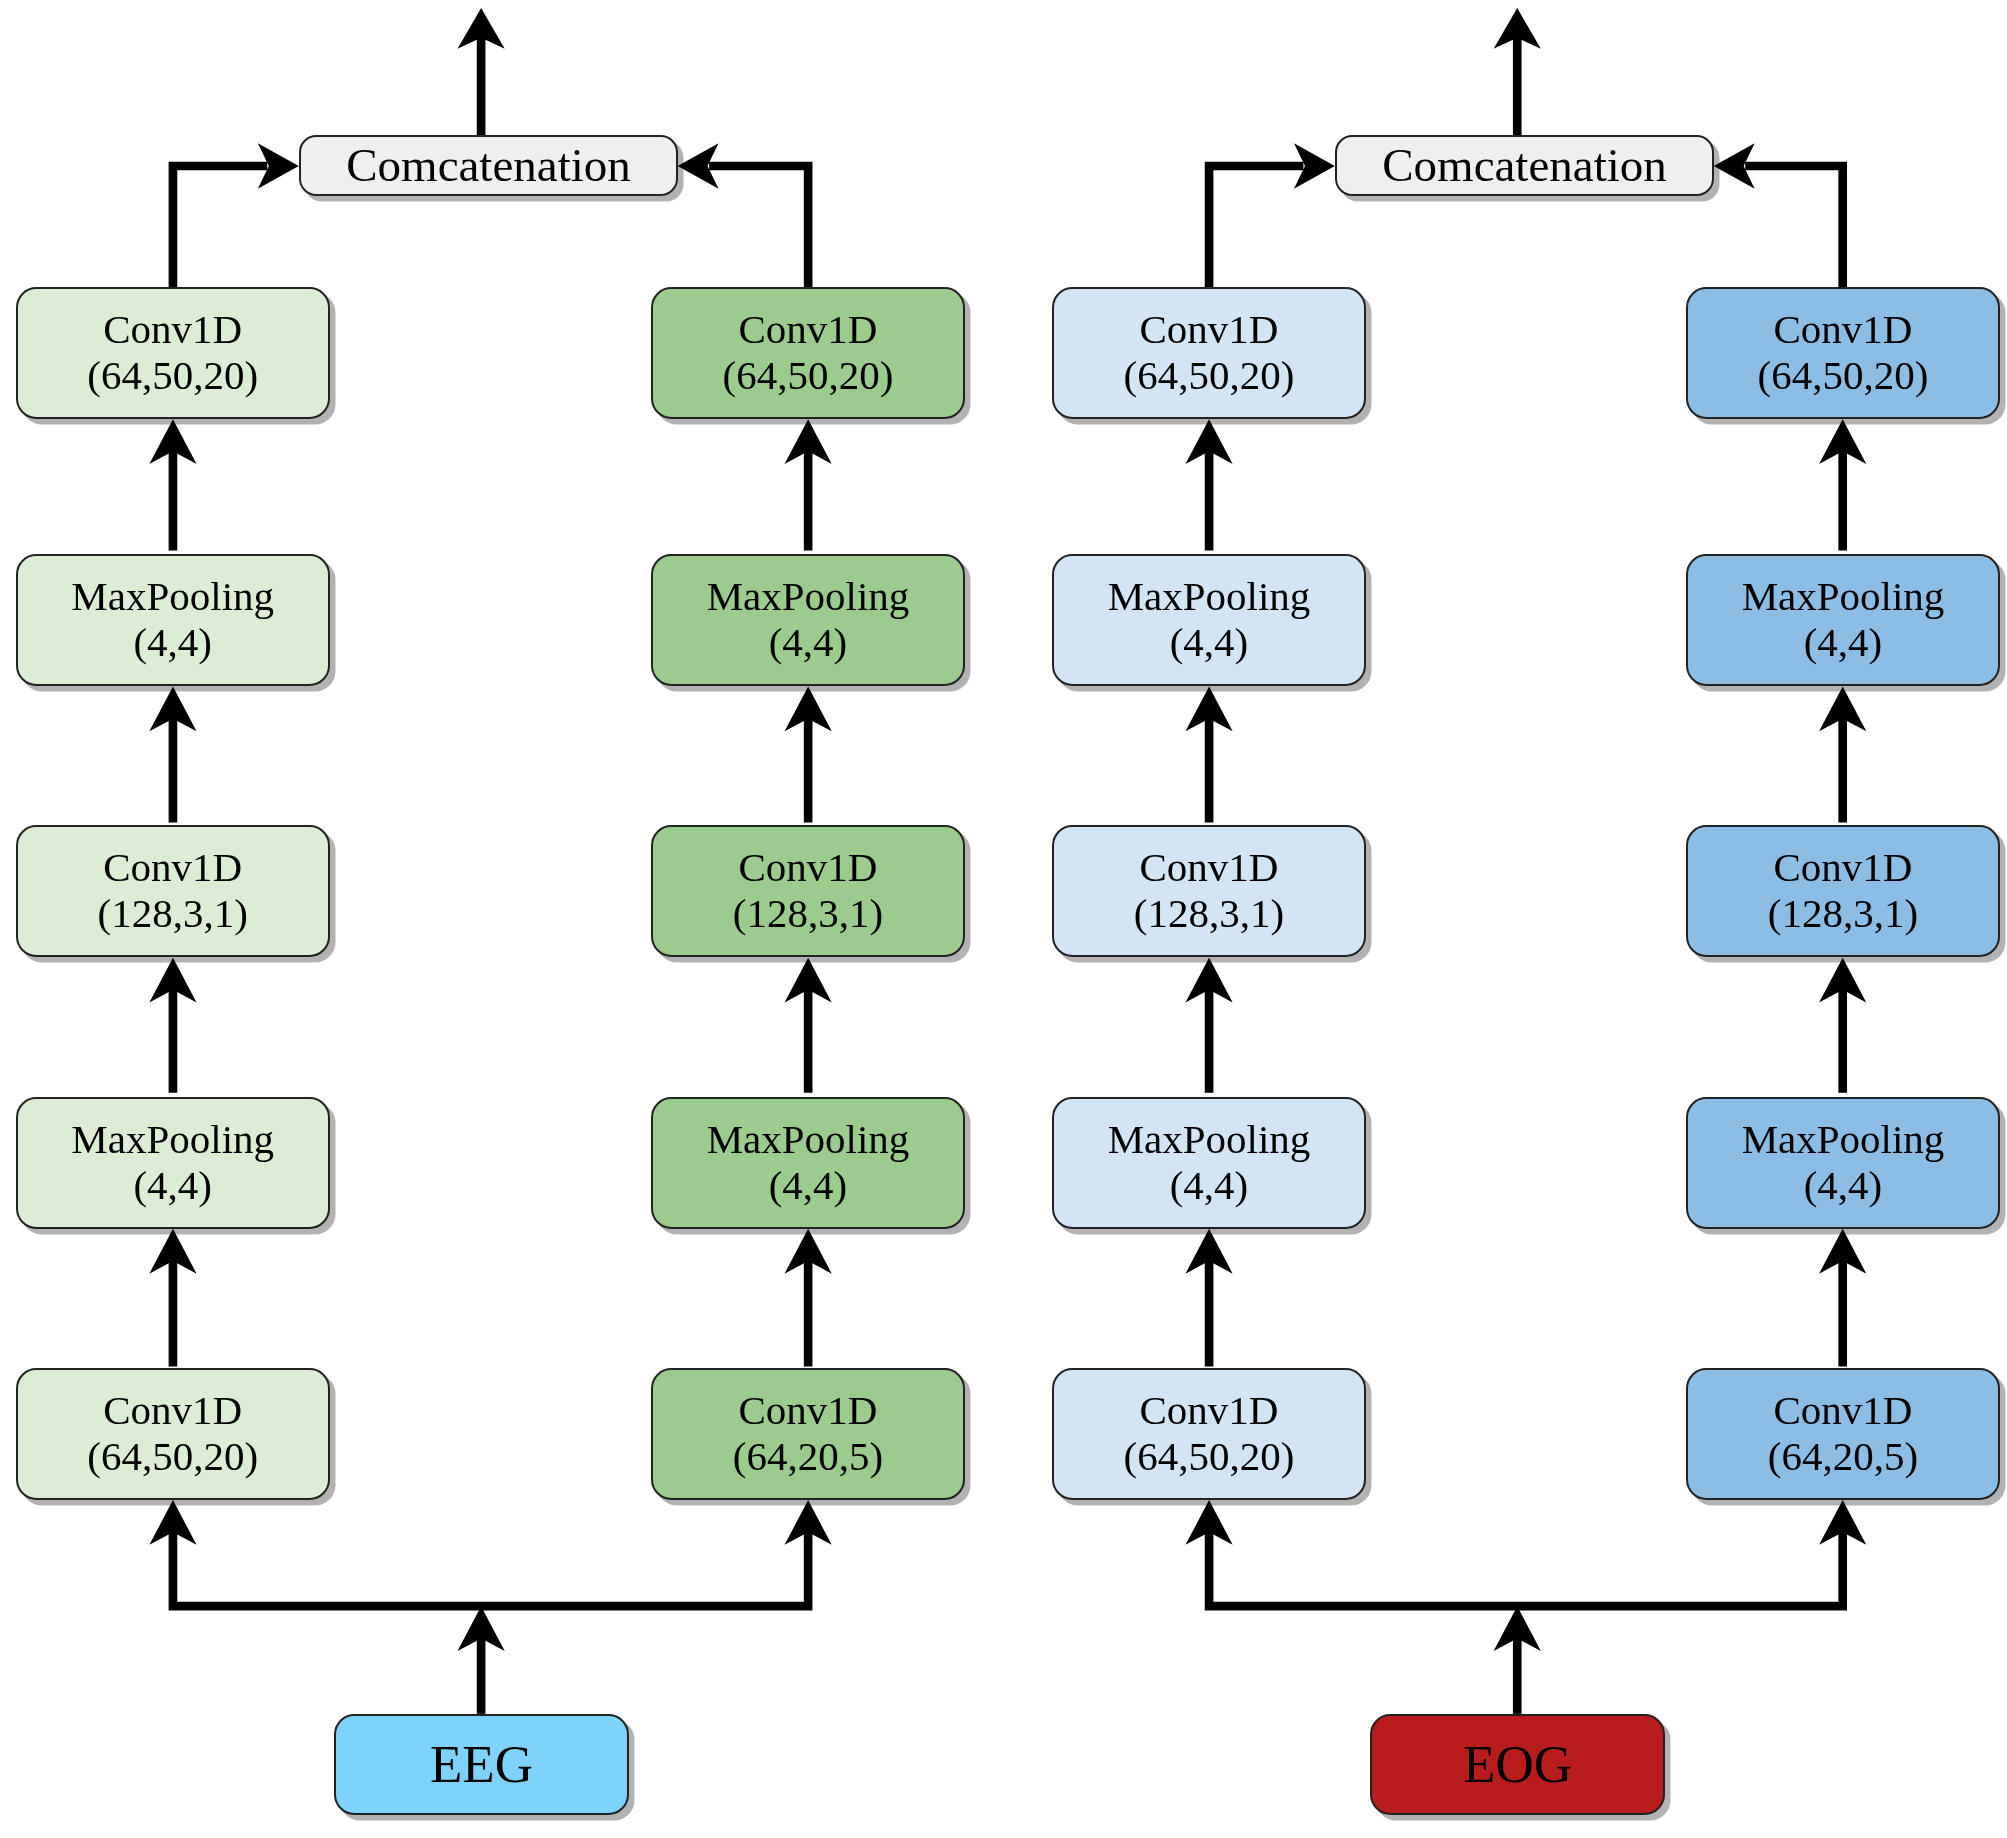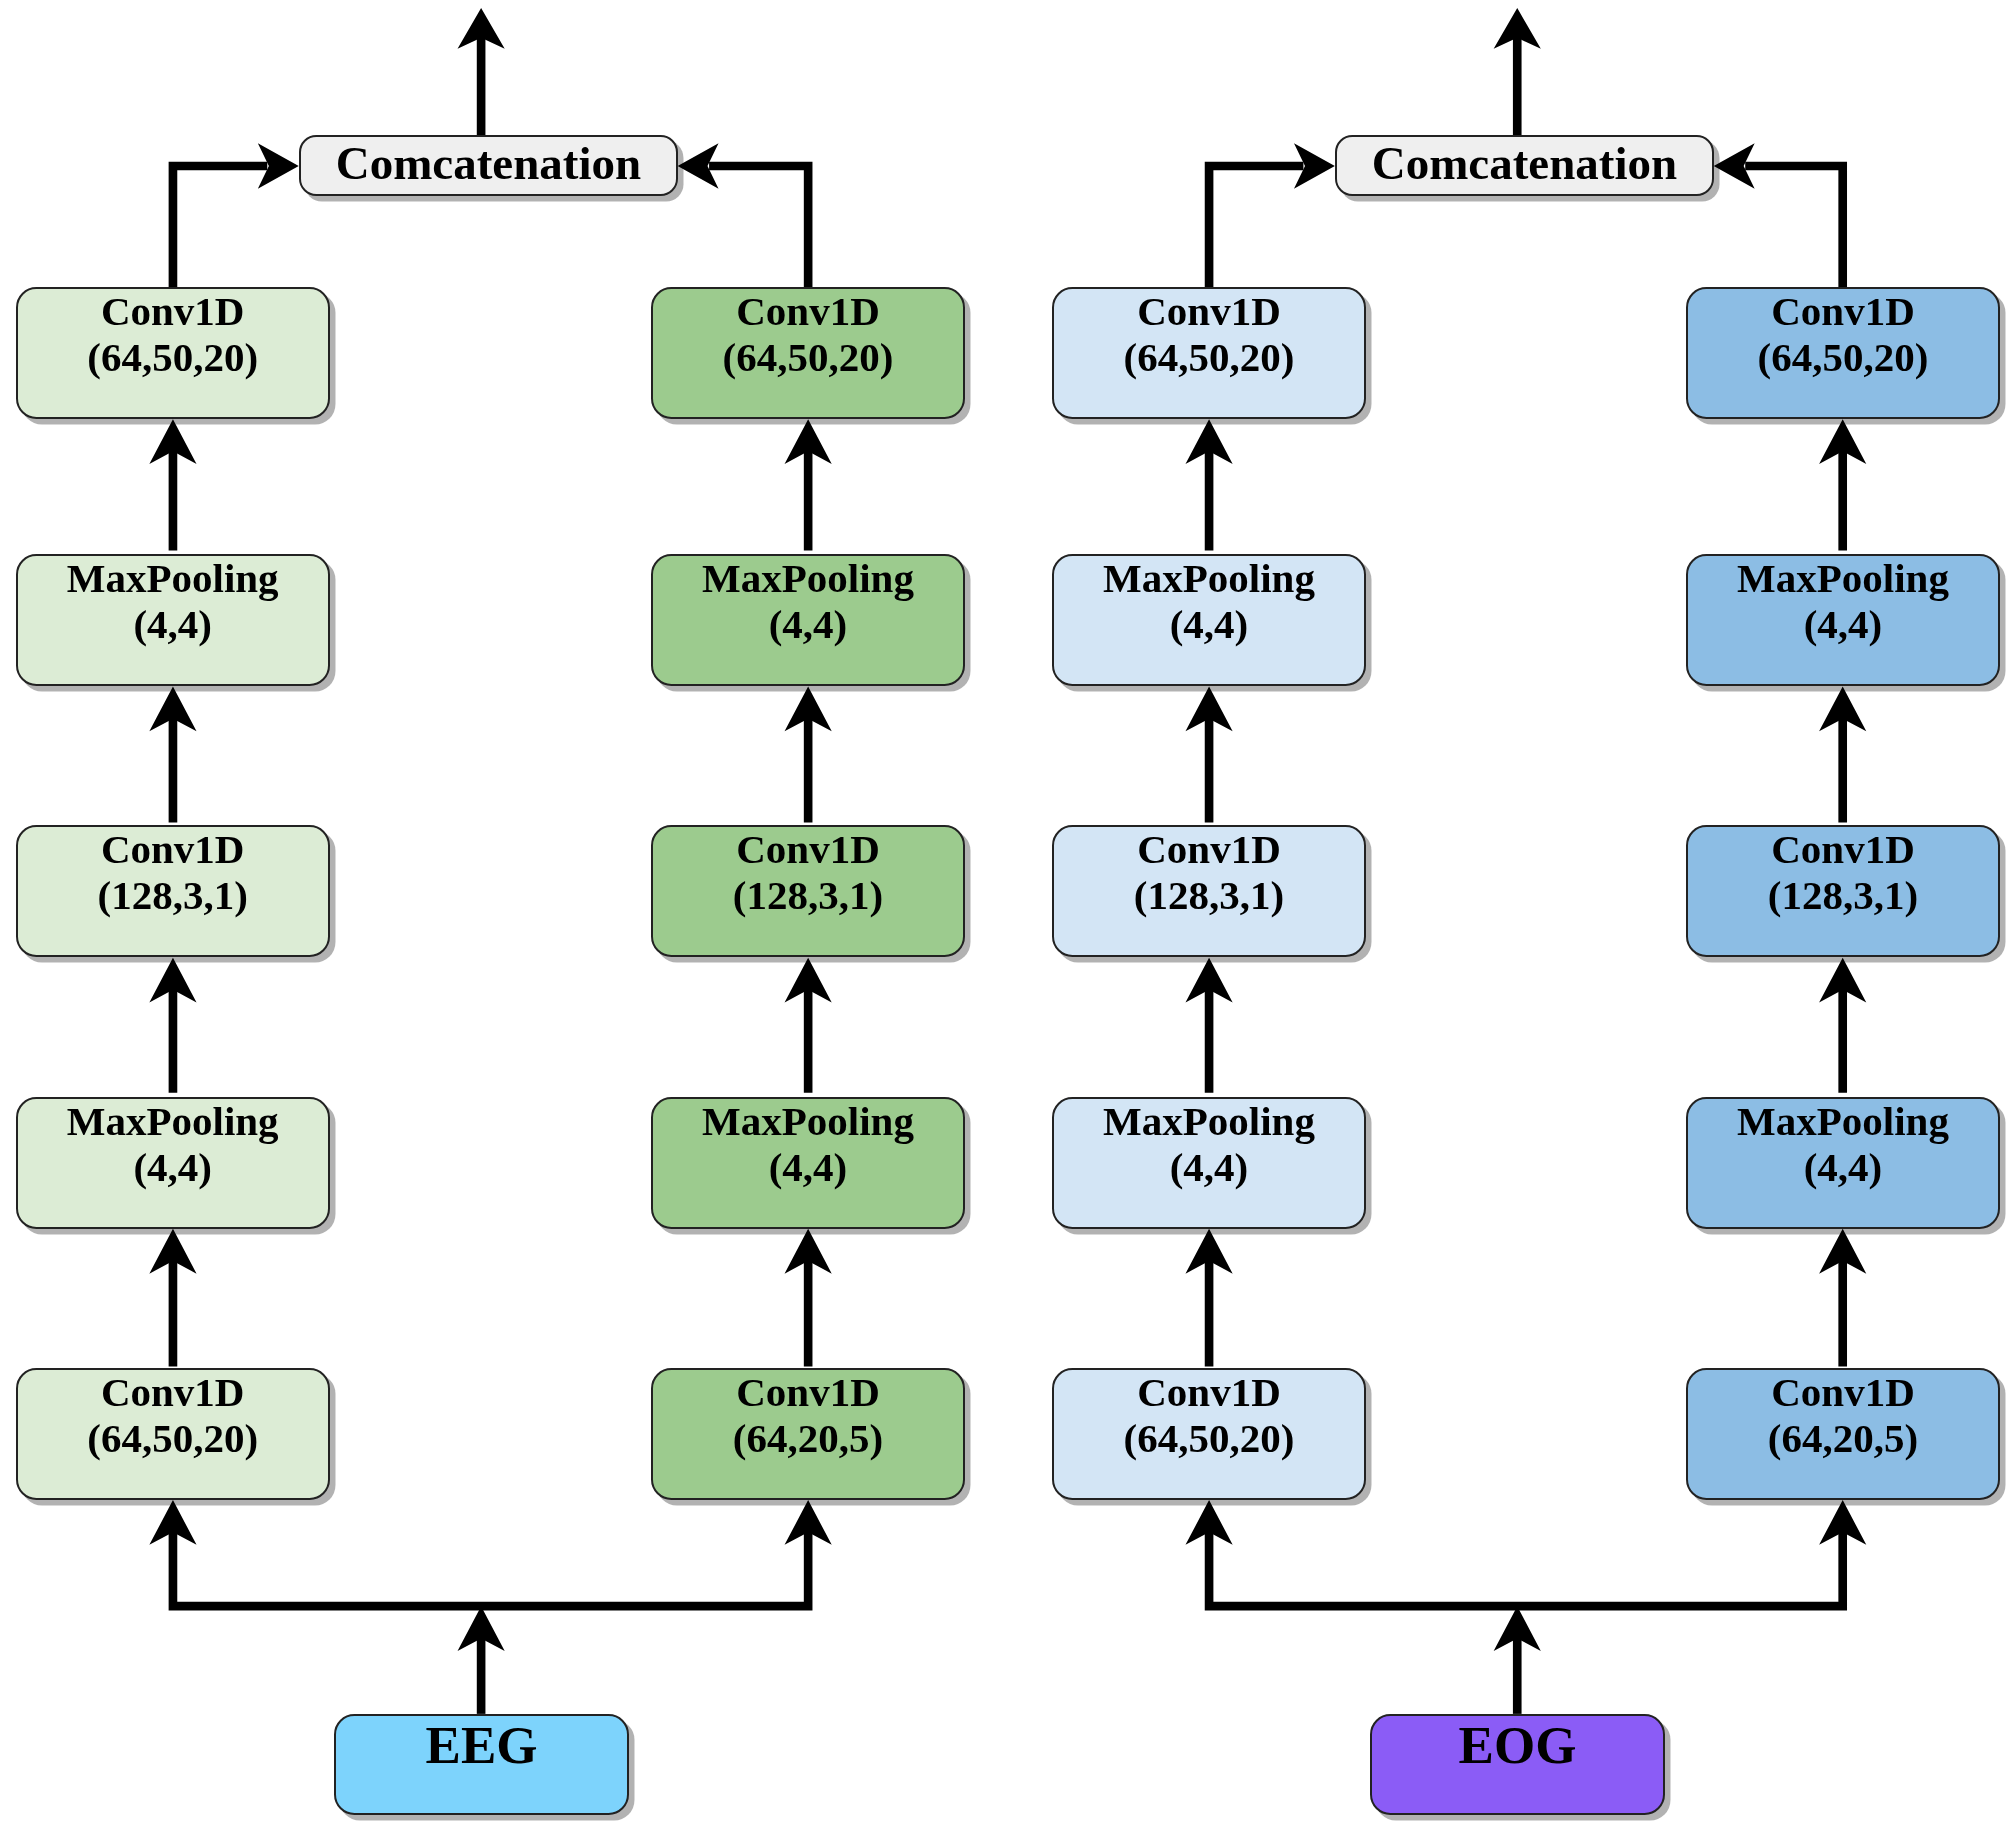--- a/index.html
+++ b/index.html
@@ -8,23 +8,24 @@
   #canvas{position:relative;width:2007px;height:1839px;background:#fff;overflow:hidden;}
   svg.wires{position:absolute;left:0;top:0;width:2007px;height:1839px;pointer-events:none;}
   .node{
     position:absolute;
     box-sizing:border-box;
     border:2.4px solid #222222;
     border-radius:20.4px;
     display:flex;
     flex-direction:column;
     align-items:center;
+    justify-content:center;
     text-align:center;
     color:#000000;
-    font-weight:bold;
+    font-weight:normal;
     line-height:1.12;
     box-shadow:5.5px 5.5px 0 rgba(0,0,0,0.30);
     z-index:3;
   }
   .node .l1{display:block;}
   .node .l2{display:block;}
   .layer-node{font-size:41px;}
   .concat-node{font-size:47px;border-radius:17.3px;}
   .input-node{font-size:53px;border-radius:20.4px;}
 </style>
@@ -198,18 +199,18 @@
   </div>
   <div class="node layer-node" style="left:1686px;top:1097px;width:314px;height:132px;background:#8cbde4;">
     <span class="l1">MaxPooling</span>
     <span class="l2">(4,4)</span>
   </div>
   <div class="node layer-node" style="left:1686px;top:1368px;width:314px;height:132px;background:#8cbde4;">
     <span class="l1">Conv1D</span>
     <span class="l2">(64,20,5)</span>
   </div>
 
-  <div class="node input-node" style="left:1370px;top:1714px;width:295px;height:101px;background:#8b5cf6;">
+  <div class="node input-node" style="left:1370px;top:1714px;width:295px;height:101px;background:#b91c1c;">
     <span class="l1">EOG</span>
   </div>
 
 </div>
 
 
 </body></html>

